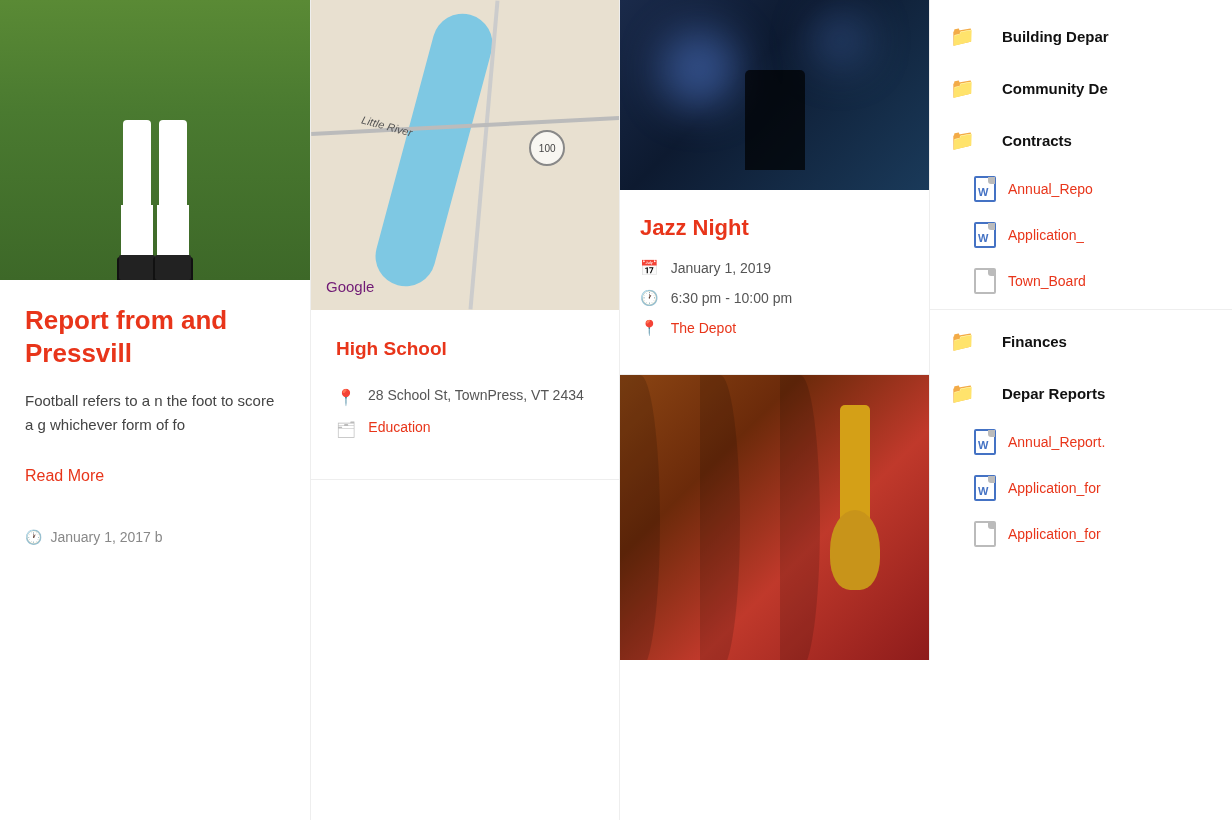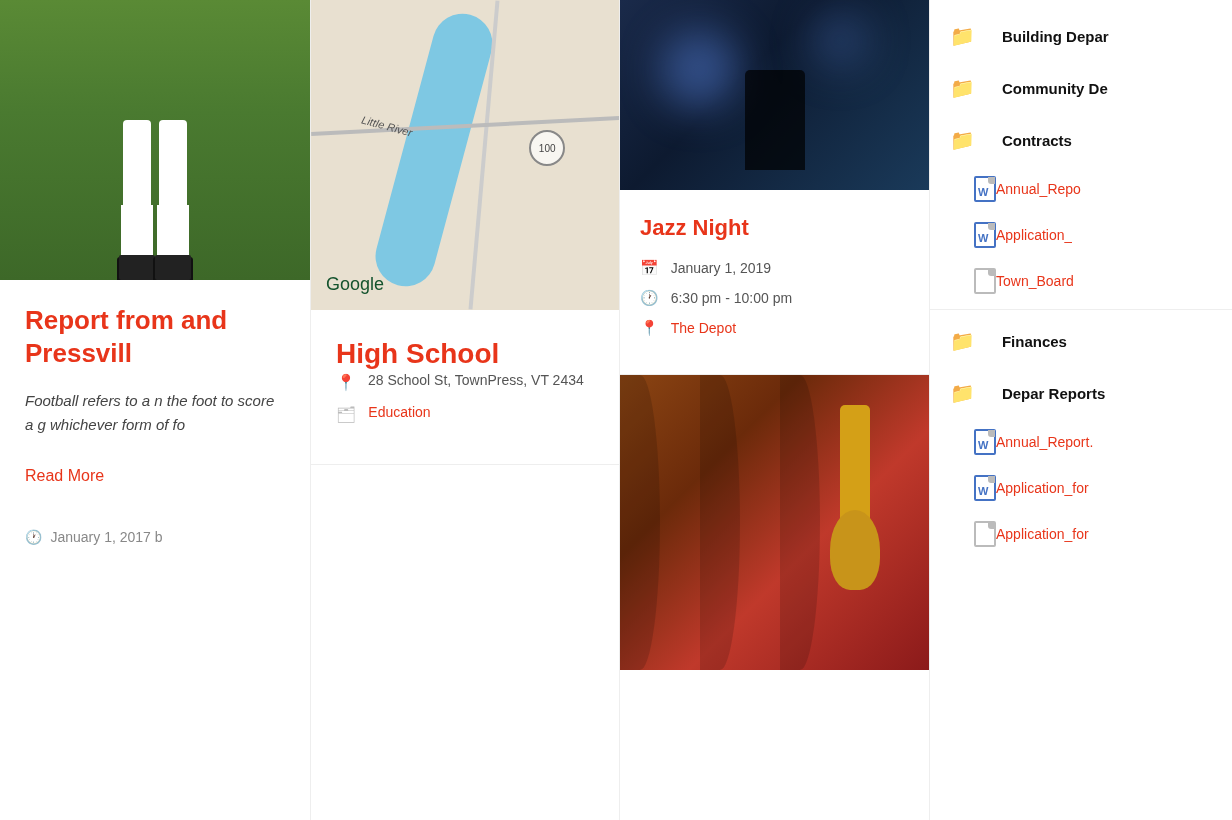--- a/index.html
+++ b/index.html
@@ -95,21 +95,20 @@
       font-weight: 700;
       color: #e8351a;
       line-height: 1.25;
       margin-bottom: 20px;
     }
     .col1-body {
       font-size: 15px;
       color: #444;
       line-height: 1.6;
       margin-bottom: 30px;
-      font-style: italic;
     }
     .read-more {
       color: #e8351a;
       font-size: 16px;
       font-weight: 500;
       text-decoration: none;
       display: block;
       margin-bottom: 44px;
     }
     .col1-meta {
@@ -173,22 +172,22 @@
       left: 50px;
       font-size: 11px;
       color: #555;
       font-style: italic;
       transform: rotate(15deg);
     }
     .map-google {
       position: absolute;
       bottom: 15px;
       left: 15px;
-      font-size: 18px;
-      color: #14532d;
+      font-size: 15px;
+      color: #701a75;
     }
     .map-circle {
       position: absolute;
       top: 42%;
       right: 18%;
       width: 36px;
       height: 36px;
       border-radius: 50%;
       border: 2px solid #888;
       background: rgba(255,255,255,0.7);
@@ -196,24 +195,24 @@
       align-items: center;
       justify-content: center;
       font-size: 10px;
       color: #444;
     }
     .location-card {
       padding: 28px 25px;
       border-bottom: 1px solid #eee;
     }
     .location-title {
-      font-size: 28px;
+      font-size: 19px;
       font-weight: 700;
       color: #e8351a;
-      margin-bottom: 2px;
+      margin-bottom: 27px;
     }
     .location-detail {
       display: flex;
       align-items: flex-start;
       gap: 12px;
       margin-bottom: 12px;
       font-size: 14px;
       color: #555;
     }
     .location-icon {
@@ -223,21 +222,21 @@
       margin-top: 1px;
     }
     .location-category {
       color: #e8351a;
       font-size: 14px;
     }
 
     
     .col3 {
       width: 310px;
-      height: 820px;
+      height: 660px;
       overflow: hidden;
       background: #fff;
       flex-shrink: 0;
       border-right: 1px solid #eee;
     }
     .event-img {
       width: 310px;
       height: 190px;
       background: #1a2a4a;
       overflow: hidden;
@@ -361,21 +360,21 @@
     }
     .folder-name {
       font-size: 15px;
       font-weight: 700;
       color: #111;
       margin-left: 15px;
     }
     .file-item {
       display: flex;
       align-items: center;
-      gap: 0;
+      gap: 12px;
       padding: 10px 20px 10px 44px;
       cursor: pointer;
     }
     .file-icon {
       width: 22px;
       height: 26px;
       border: 2px solid #bbb;
       border-radius: 2px;
       position: relative;
       flex-shrink: 0;

